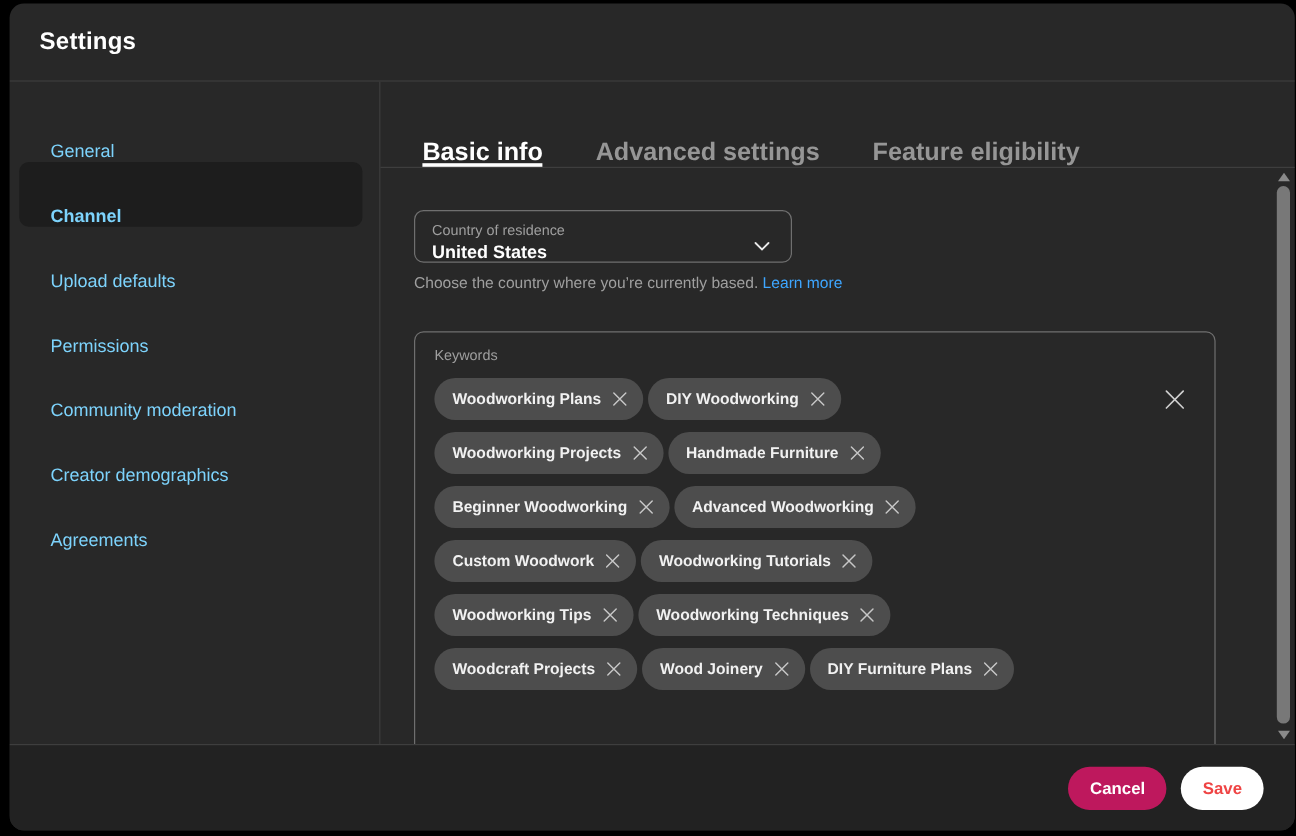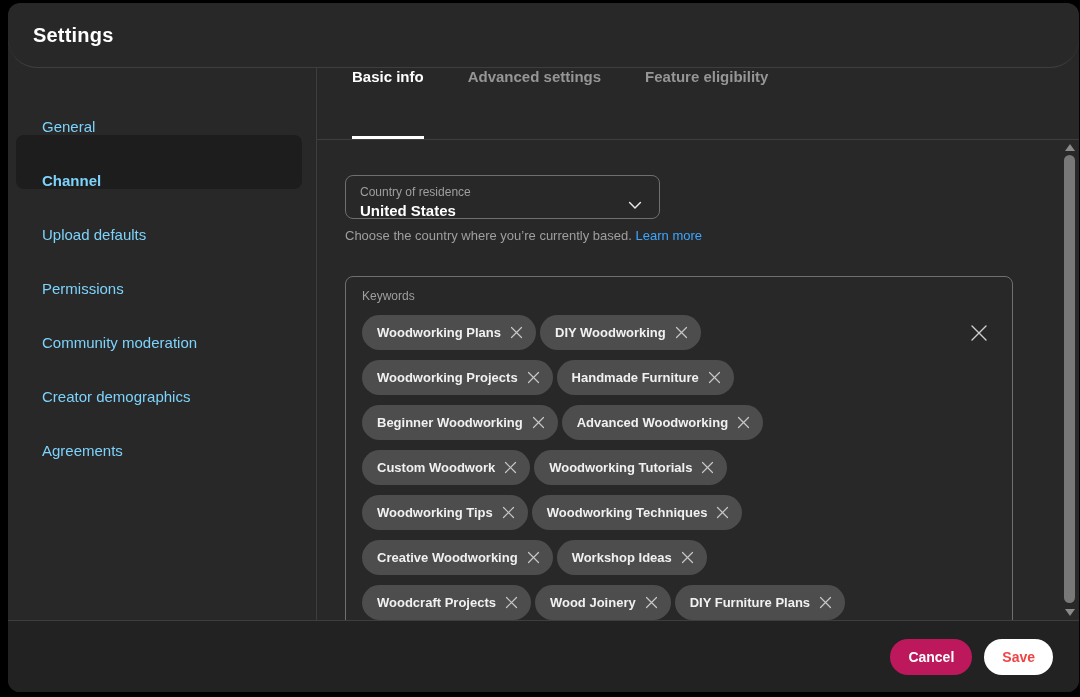--- a/index.html
+++ b/index.html
@@ -19,21 +19,20 @@
   }
 
   
   .dlg-header {
     height: 65px;
     flex: 0 0 65px;
     display: flex;
     align-items: center;
     padding-left: 25px;
     border-bottom: 1px solid #3e3e3e;
-    border-radius: 29px;
   }
   .dlg-title { font-size: 20px; font-weight: 700; letter-spacing: 0.2px; color: #ffffff; }
 
   
   .dlg-body { flex: 1 1 auto; display: flex; min-height: 0; }
 
   .sidebar {
     width: 309px;
     flex: 0 0 309px;
     border-right: 1px solid #3e3e3e;
@@ -65,22 +64,22 @@
     flex: 0 0 72px;
     display: flex;
     align-items: stretch;
     gap: 44px;
     padding-left: 35px;
     border-bottom: 1px solid #3e3e3e;
   }
   .tab {
     position: relative;
     display: flex;
-    align-items: flex-start;
-    font-size: 15px;
+    align-items: flex-end;
+    font-size: 21px;
     font-weight: 700;
     color: #969696;
     cursor: pointer;
     white-space: nowrap;
   }
   .tab.active { color: #ffffff; }
   .tab.active::after {
     content: "";
     position: absolute;
     left: 0; right: 0; bottom: 0;
@@ -319,34 +318,20 @@
                 </div>
                 <div class="chip">
                   <span>Woodworking Techniques</span>
                   <svg width="13" height="13" viewBox="0 0 13 13">
                     <path d="M1.5 1.5 L11.5 11.5 M11.5 1.5 L1.5 11.5" stroke="#c7c7c7" stroke-width="1.2" stroke-linecap="round"></path>
                   </svg>
                 </div>
               </div>
               <div class="chip-row">
                 <div class="chip">
-                  <span>Creative Woodworking</span>
-                  <svg width="13" height="13" viewBox="0 0 13 13">
-                    <path d="M1.5 1.5 L11.5 11.5 M11.5 1.5 L1.5 11.5" stroke="#c7c7c7" stroke-width="1.2" stroke-linecap="round"></path>
-                  </svg>
-                </div>
-                <div class="chip">
-                  <span>Workshop Ideas</span>
-                  <svg width="13" height="13" viewBox="0 0 13 13">
-                    <path d="M1.5 1.5 L11.5 11.5 M11.5 1.5 L1.5 11.5" stroke="#c7c7c7" stroke-width="1.2" stroke-linecap="round"></path>
-                  </svg>
-                </div>
-              </div>
-              <div class="chip-row">
-                <div class="chip">
                   <span>Woodcraft Projects</span>
                   <svg width="13" height="13" viewBox="0 0 13 13">
                     <path d="M1.5 1.5 L11.5 11.5 M11.5 1.5 L1.5 11.5" stroke="#c7c7c7" stroke-width="1.2" stroke-linecap="round"></path>
                   </svg>
                 </div>
                 <div class="chip">
                   <span>Wood Joinery</span>
                   <svg width="13" height="13" viewBox="0 0 13 13">
                     <path d="M1.5 1.5 L11.5 11.5 M11.5 1.5 L1.5 11.5" stroke="#c7c7c7" stroke-width="1.2" stroke-linecap="round"></path>
                   </svg>

